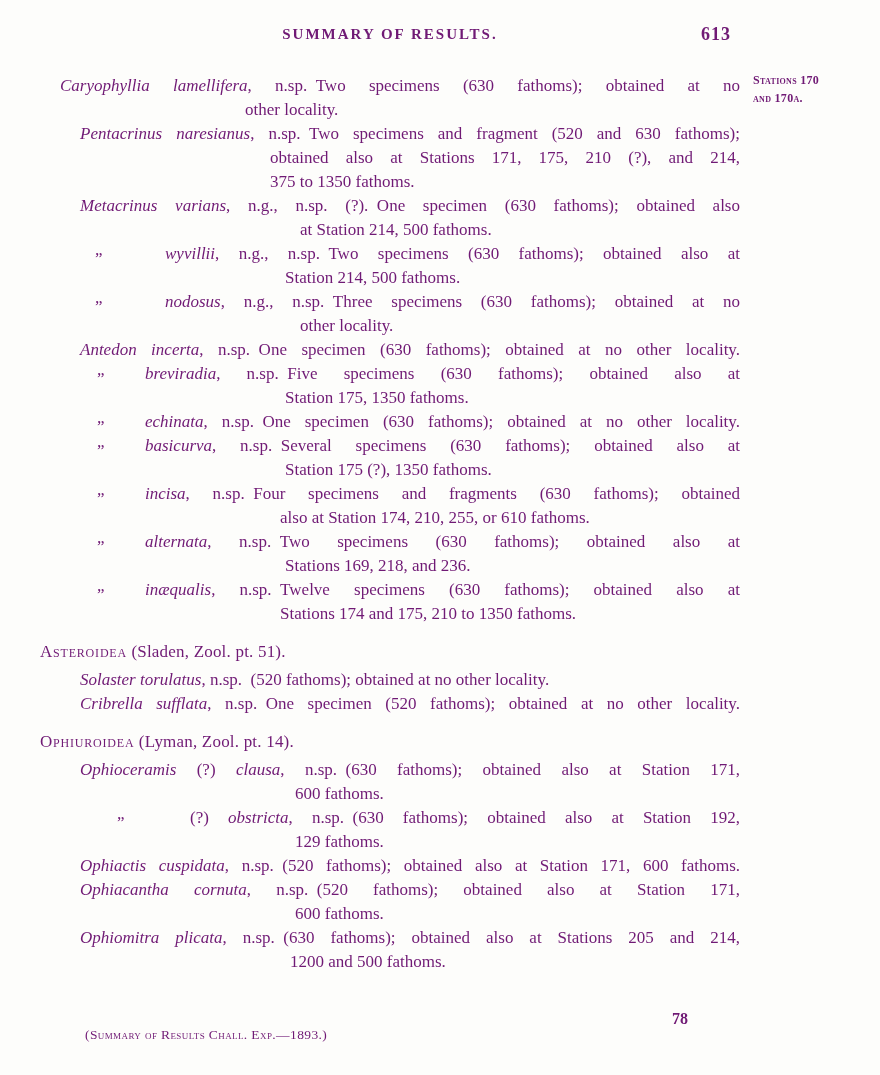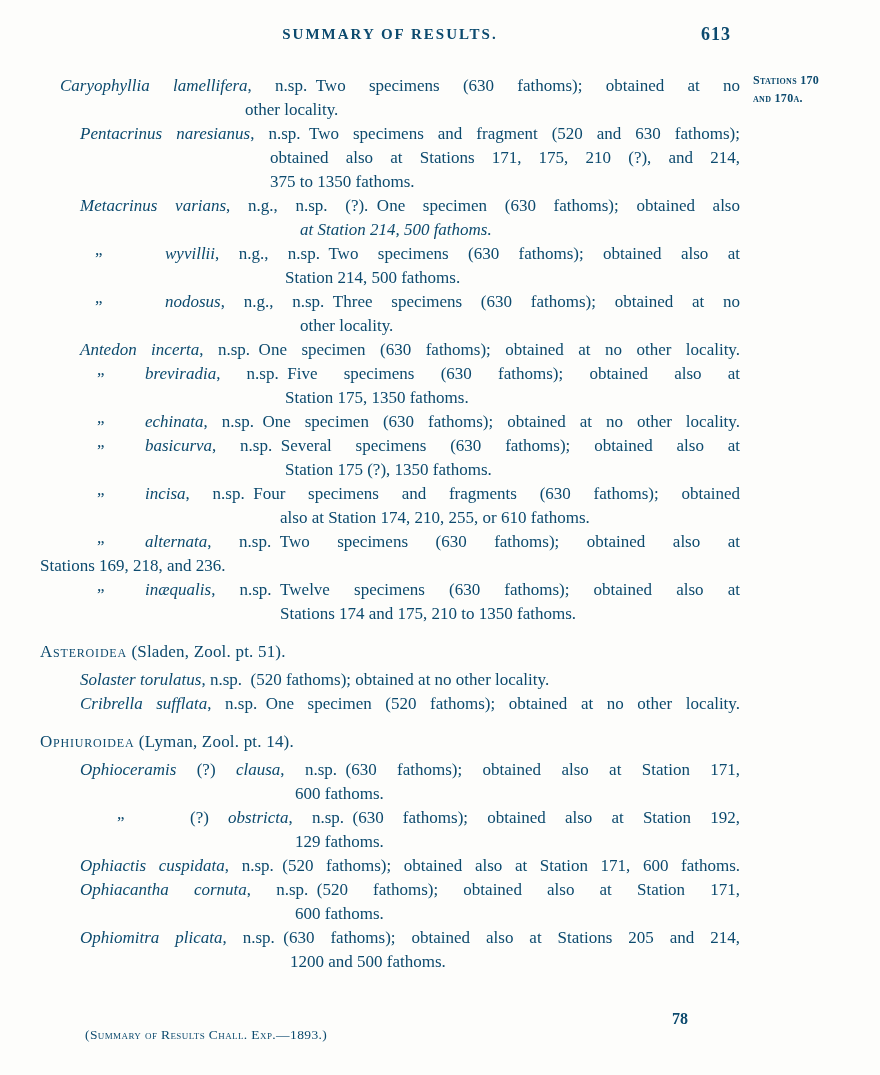--- a/index.html
+++ b/index.html
@@ -1,21 +1,21 @@
 <!DOCTYPE html>
 <html><head>
 <meta charset="utf-8">
 <style>
   html, body { margin: 0; padding: 0; background: #f4f4f2; }
   .page {
     position: relative;
     width: 880px;
     height: 1075px;
     background: #fdfdfb;
-    color: #0c4a6e;
+    color: #701a75;
     font-family: "Liberation Serif", "DejaVu Serif", serif;
     font-size: 17px;
     overflow: hidden;
   }
   .running-head {
     position: absolute;
     top: 26px; left: 40px; width: 700px;
     text-align: center;
     font-weight: 700;
     font-size: 15px;
@@ -88,21 +88,21 @@
         <div class="line just" style="margin-left: 20px;"><span class="it">Caryophyllia lamellifera</span><span>, n.sp. Two specimens (630 fathoms); obtained at no</span></div>
         <div class="line" style="margin-left: 205px;"><span>other locality.</span></div>
       </div>
       <div class="block entry">
         <div class="line just" style="margin-left: 40px;"><span class="it">Pentacrinus naresianus</span><span>, n.sp. Two specimens and fragment (520 and 630 fathoms);</span></div>
         <div class="line just" style="margin-left: 230px;"><span>obtained also at Stations 171, 175, 210 (?), and 214,</span></div>
         <div class="line" style="margin-left: 230px;"><span>375 to 1350 fathoms.</span></div>
       </div>
       <div class="block entry">
         <div class="line just" style="margin-left: 40px;"><span class="it">Metacrinus varians</span><span>, n.g., n.sp. (?). One specimen (630 fathoms); obtained also</span></div>
-        <div class="line" style="margin-left: 260px; font-style: italic;"><span>at Station 214, 500 fathoms.</span></div>
+        <div class="line" style="margin-left: 260px;"><span>at Station 214, 500 fathoms.</span></div>
       </div>
       <div class="block entry">
         <div class="line just" style="margin-left: 125px;"><span class="ditto" style="left: -70px;">„</span><span class="it">wyvillii</span><span>, n.g., n.sp. Two specimens (630 fathoms); obtained also at</span></div>
         <div class="line" style="margin-left: 245px;"><span>Station 214, 500 fathoms.</span></div>
       </div>
       <div class="block entry">
         <div class="line just" style="margin-left: 125px;"><span class="ditto" style="left: -70px;">„</span><span class="it">nodosus</span><span>, n.g., n.sp. Three specimens (630 fathoms); obtained at no</span></div>
         <div class="line" style="margin-left: 260px;"><span>other locality.</span></div>
       </div>
       <div class="block entry">
@@ -118,21 +118,21 @@
       <div class="block entry">
         <div class="line just" style="margin-left: 105px;"><span class="ditto" style="left: -48px;">„</span><span class="it">basicurva</span><span>, n.sp. Several specimens (630 fathoms); obtained also at</span></div>
         <div class="line" style="margin-left: 245px;"><span>Station 175 (?), 1350 fathoms.</span></div>
       </div>
       <div class="block entry">
         <div class="line just" style="margin-left: 105px;"><span class="ditto" style="left: -48px;">„</span><span class="it">incisa</span><span>, n.sp. Four specimens and fragments (630 fathoms); obtained</span></div>
         <div class="line" style="margin-left: 240px;"><span>also at Station 174, 210, 255, or 610 fathoms.</span></div>
       </div>
       <div class="block entry">
         <div class="line just" style="margin-left: 105px;"><span class="ditto" style="left: -48px;">„</span><span class="it">alternata</span><span>, n.sp. Two specimens (630 fathoms); obtained also at</span></div>
-        <div class="line" style=""><span>Stations 169, 218, and 236.</span></div>
+        <div class="line" style="margin-left: 245px;"><span>Stations 169, 218, and 236.</span></div>
       </div>
       <div class="block entry">
         <div class="line just" style="margin-left: 105px;"><span class="ditto" style="left: -48px;">„</span><span class="it">inæqualis</span><span>, n.sp. Twelve specimens (630 fathoms); obtained also at</span></div>
         <div class="line" style="margin-left: 240px;"><span>Stations 174 and 175, 210 to 1350 fathoms.</span></div>
       </div>
       <div class="block section">
         <div class="line" style="margin-left: 0px;"><span class="sc">Asteroidea</span><span> (Sladen, Zool. pt. 51).</span></div>
       </div>
       <div class="block entry">
         <div class="line" style="margin-left: 40px;"><span class="it">Solaster torulatus</span><span>, n.sp. (520 fathoms); obtained at no other locality.</span></div>

